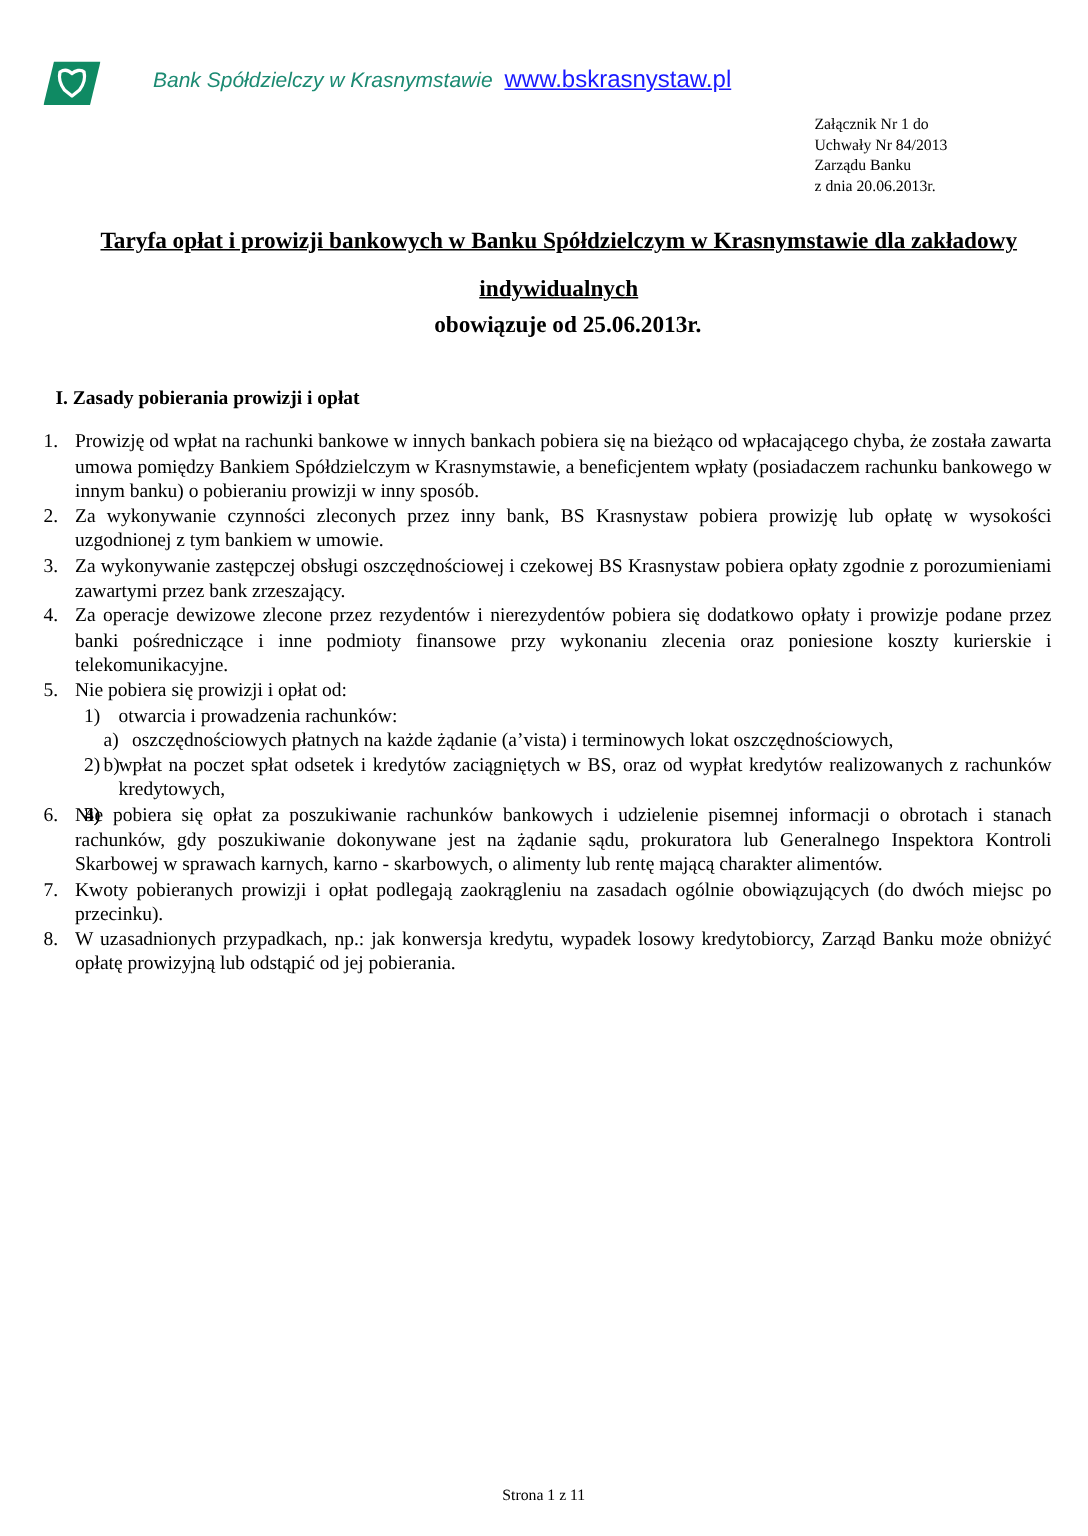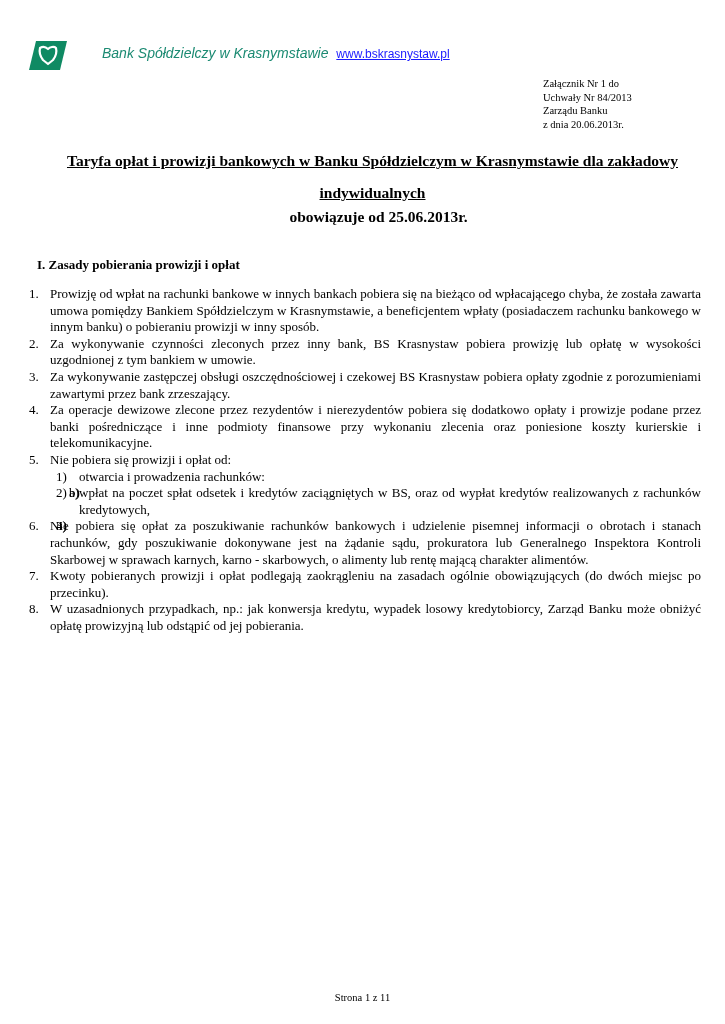--- a/index.html
+++ b/index.html
@@ -1,21 +1,21 @@
 <!DOCTYPE html>
 <html><head>
 <meta charset="utf-8">
 <style>
   html, body { margin:0; padding:0; background:#ffffff; }
   body { width:725px; height:1024px; position:relative; overflow:hidden;
          font-family:"Liberation Serif", serif; color:#000; }
   .logo { position:absolute; left:29px; top:41px; width:38px; height:29px; }
   .hdr-text { position:absolute; left:102px; top:45px; font-family:"Liberation Sans", sans-serif;
               font-size:14px; font-style:italic; color:#1b8a72; white-space:nowrap; }
-  .hdr-link { font-style:normal; font-size:12px; color:#1a1aff; text-decoration:underline; margin-left:4px; }
+  .hdr-link { font-style:normal; font-size:16px; color:#1a1aff; text-decoration:underline; margin-left:4px; }
   .attach { position:absolute; left:543px; top:77px; font-size:10.5px; line-height:13.5px; }
   .title { position:absolute; left:0; width:725px; text-align:center; font-weight:bold; font-size:15.5px; }
   .title.u span { text-decoration:underline; }
   .t1 { top:152px; left:10px; }
   .t2 { top:184px; left:10px; }
   .t3 { top:208px; left:16px; }
   .section { position:absolute; left:37px; top:257px; font-weight:bold; font-size:13px; }
   .list { position:absolute; left:29px; top:286px; width:672px; font-size:13px; line-height:16.6px; }
   .item { position:relative; padding-left:21px; text-align:justify; }
   .item > .num { position:absolute; left:0; top:0; }
@@ -71,20 +71,21 @@
   </div>
   <div class="item">
     <span class="num">5.</span>
     <span>Nie pobiera się prowizji i opłat od:</span>
     <div class="sub1">
       <span class="num">1)</span>
       <span>otwarcia i prowadzenia rachunków:</span>
     </div>
     <div class="sub2">
       <span class="num">a)</span>
+      <span>oszczędnościowych płatnych na każde żądanie (a’vista) i terminowych lokat oszczędnościowych,</span>
     </div>
     <div class="sub2">
       <span class="num">b)</span>
     </div>
     <div class="sub1">
       <span class="num">2)</span>
       <span>wpłat na poczet spłat odsetek i kredytów zaciągniętych w BS, oraz od wypłat kredytów realizowanych z rachunków kredytowych,</span>
     </div>
     <div class="sub1">
       <span class="num">3)</span>

